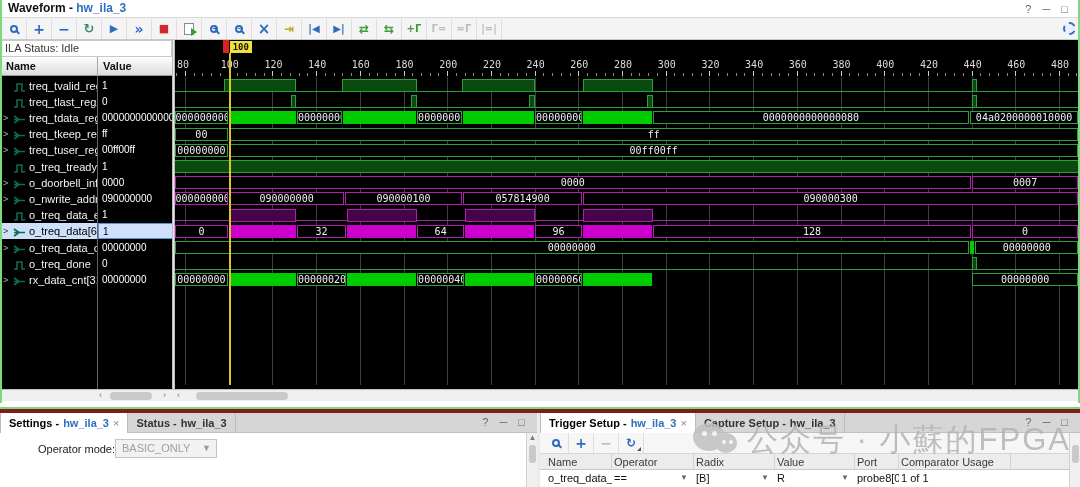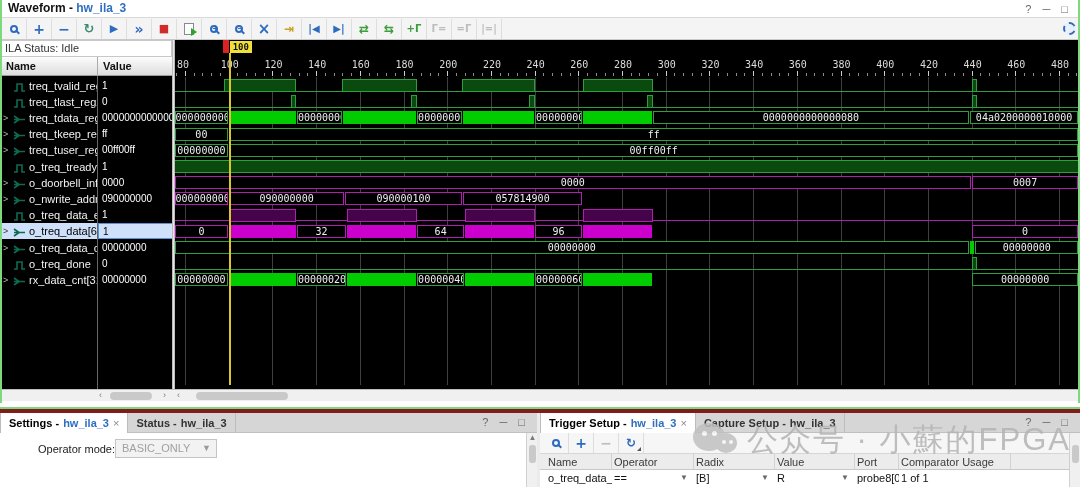--- a/index.html
+++ b/index.html
@@ -517,37 +517,39 @@
           </div>
           <div class="wave-row" style="top: 0px;">
             <div class="bus-seg" style="left: -0.425px; width: 796.525px; top: 136.2px; background: rgb(0, 0, 0); border: 1px solid rgb(176, 31, 176);">0000</div>
             <div class="bus-seg" style="left: 797.1px; width: 106.065px; top: 136.2px; background: rgb(0, 0, 0); border: 1px solid rgb(176, 31, 176);">0007</div>
           </div>
           <div class="wave-row" style="top: 0px;">
             <div class="bus-seg" style="left: -0.425px; width: 53.625px; top: 152.4px; background: rgb(0, 0, 0); border: 1px solid rgb(176, 31, 176);">000000000</div>
             <div class="bus-seg" style="left: 54.2px; width: 114.805px; top: 152.4px; background: rgb(0, 0, 0); border: 1px solid rgb(176, 31, 176);">090000000</div>
             <div class="bus-seg" style="left: 170.005px; width: 116.99px; top: 152.4px; background: rgb(0, 0, 0); border: 1px solid rgb(176, 31, 176);">090000100</div>
             <div class="bus-seg" style="left: 287.995px; width: 119.175px; top: 152.4px; background: rgb(0, 0, 0); border: 1px solid rgb(176, 31, 176);">057814900</div>
+            <div class="bus-seg" style="left: 408.17px; width: 494.995px; top: 152.4px; background: rgb(0, 0, 0); border: 1px solid rgb(176, 31, 176);">090000300</div>
           </div>
           <div class="wave-row" style="top: 0px;">
             <div class="low-line" style="left: 0px; width: 903px; top: 180.1px; background: rgb(176, 31, 176);"></div>
             <div class="bit-high" style="left: 53.7px; width: 67.735px; top: 168.6px; background: rgb(69, 3, 74); border: 1px solid rgb(176, 31, 176);"></div>
             <div class="bit-high" style="left: 171.69px; width: 69.92px; top: 168.6px; background: rgb(69, 3, 74); border: 1px solid rgb(176, 31, 176);"></div>
             <div class="bit-high" style="left: 289.68px; width: 69.92px; top: 168.6px; background: rgb(69, 3, 74); border: 1px solid rgb(176, 31, 176);"></div>
             <div class="bit-high" style="left: 407.67px; width: 69.92px; top: 168.6px; background: rgb(69, 3, 74); border: 1px solid rgb(176, 31, 176);"></div>
           </div>
           <div class="wave-row" style="top: 0px;">
             <div class="bus-seg" style="left: -0.425px; width: 53.625px; top: 184.8px; background: rgb(0, 0, 0); border: 1px solid rgb(176, 31, 176);">0</div>
             <div class="bus-seg" style="left: 54.2px; width: 66.735px; top: 184.8px; background: rgb(204, 0, 204); border: 1px solid rgb(204, 0, 204);"></div>
             <div class="bus-seg" style="left: 121.935px; width: 49.255px; top: 184.8px; background: rgb(0, 0, 0); border: 1px solid rgb(176, 31, 176);">32</div>
             <div class="bus-seg" style="left: 172.19px; width: 68.92px; top: 184.8px; background: rgb(204, 0, 204); border: 1px solid rgb(204, 0, 204);"></div>
             <div class="bus-seg" style="left: 242.11px; width: 47.07px; top: 184.8px; background: rgb(0, 0, 0); border: 1px solid rgb(176, 31, 176);">64</div>
             <div class="bus-seg" style="left: 290.18px; width: 68.92px; top: 184.8px; background: rgb(204, 0, 204); border: 1px solid rgb(204, 0, 204);"></div>
             <div class="bus-seg" style="left: 360.1px; width: 47.07px; top: 184.8px; background: rgb(0, 0, 0); border: 1px solid rgb(176, 31, 176);">96</div>
             <div class="bus-seg" style="left: 408.17px; width: 68.92px; top: 184.8px; background: rgb(204, 0, 204); border: 1px solid rgb(204, 0, 204);"></div>
+            <div class="bus-seg" style="left: 478.09px; width: 318.01px; top: 184.8px; background: rgb(0, 0, 0); border: 1px solid rgb(176, 31, 176);">128</div>
             <div class="bus-seg" style="left: 797.1px; width: 106.065px; top: 184.8px; background: rgb(0, 0, 0); border: 1px solid rgb(176, 31, 176);">0</div>
           </div>
           <div class="wave-row" style="top: 0px;">
             <div class="bus-seg" style="left: -0.425px; width: 794.34px; top: 201px; background: rgb(0, 0, 0); border: 1px solid rgb(47, 158, 63);">00000000</div>
             <div class="bus-seg" style="left: 794.915px; width: 4.4625px; top: 201px; background: rgb(0, 204, 0); border: 1px solid rgb(0, 204, 0);"></div>
             <div class="bus-seg" style="left: 800.378px; width: 102.788px; top: 201px; background: rgb(0, 0, 0); border: 1px solid rgb(47, 158, 63);">00000000</div>
           </div>
           <div class="wave-row" style="top: 0px;">
             <div class="low-line" style="left: 0px; width: 903px; top: 228.7px; background: rgb(47, 158, 63);"></div>
             <div class="bit-high" style="left: 796.6px; width: 5.4625px; top: 217.2px; background: rgb(11, 74, 15); border: 1px solid rgb(47, 158, 63);"></div>

